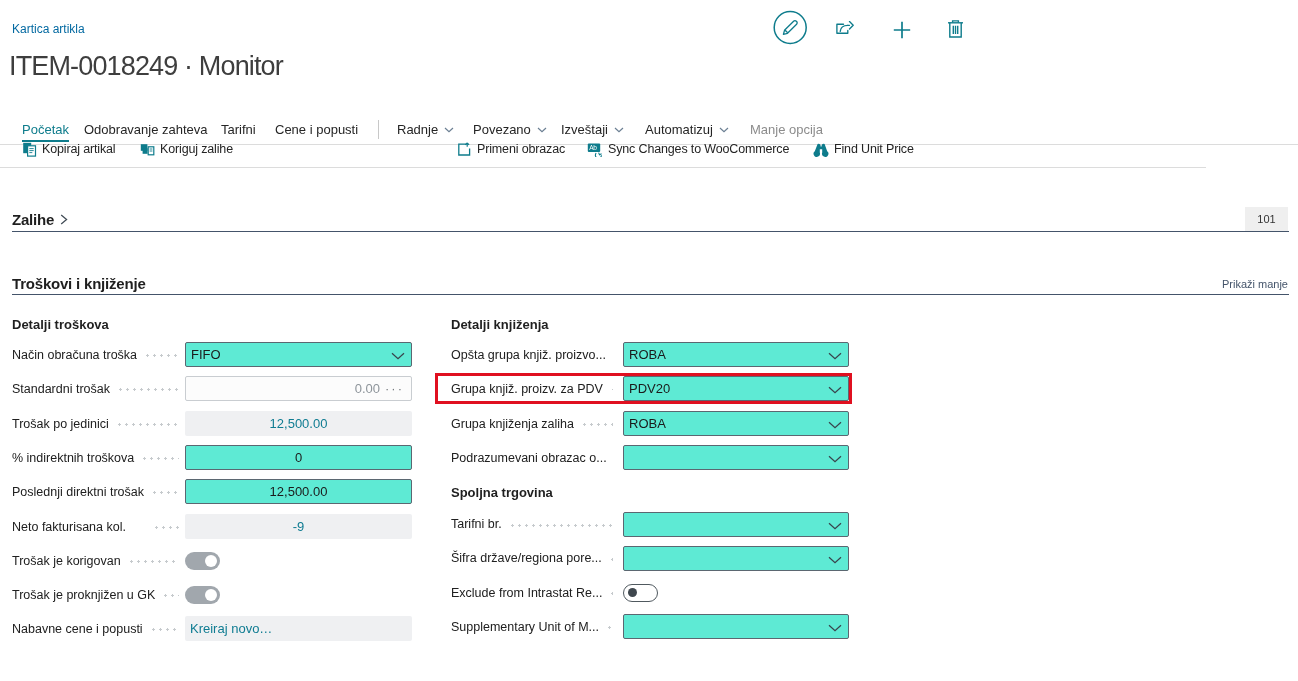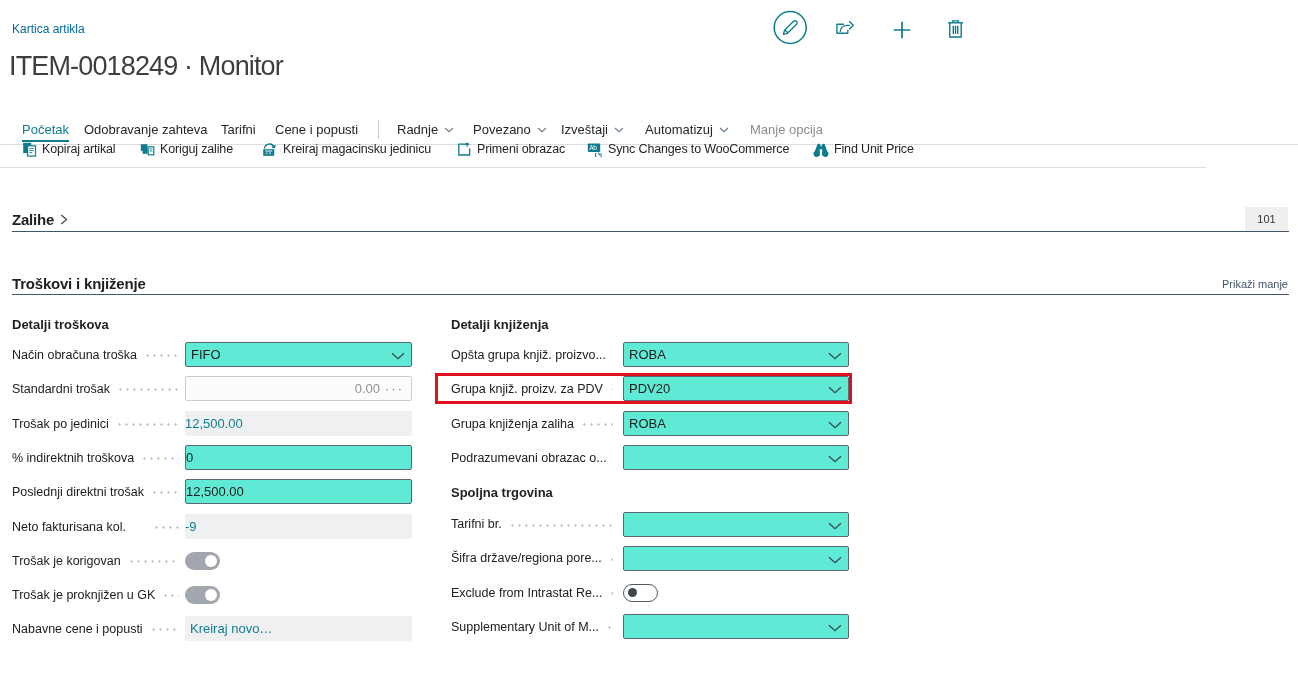--- a/index.html
+++ b/index.html
@@ -28,21 +28,21 @@
 .gh { position:absolute; font-size:13px; font-weight:bold; color:#1f1f1f; }
 .lb { position:absolute; display:flex; align-items:center; height:25px; font-size:12.5px; color:#202020; white-space:nowrap; }
 .lb .dots { flex:1 1 auto; min-width:0; align-self:center; height:3px; margin:2px 5px 0 7px;
   background-image:radial-gradient(circle, #c6cacd 1.1px, rgba(0,0,0,0) 1.3px);
   background-size:7px 3px; background-repeat:repeat-x; background-position:0 50%; }
 .lbL { left:12px; width:172px; }
 .lbR { left:451px; width:167px; }
 .fld { position:absolute; height:25px; border:1px solid #5b6771; border-radius:2px; background:#5eead4; font-size:13px; color:#1b1b1b; line-height:23px; }
 .fldL { left:185px; width:227px; }
 .fldR { left:623px; width:226px; }
-.num { text-align:left; }
+.num { text-align:center; }
 .pl { padding-left:5px; }
 .grayf { border:none; background:#eff0f2; line-height:25px; }
 .teal { color:#0f7c92; }
 .disab { border-color:#c9cdd1; background:#fcfcfc; color:#8e959b; }
 .selarrow { position:absolute; right:6px; top:9px; }
 .dotmenu { position:absolute; right:7px; top:0; color:#767a7e; font-size:13px; letter-spacing:2px; line-height:23px; }
 
 .tgl { position:absolute; width:35px; height:18px; border-radius:9px; }
 .tglon { background:#a1a7ad; }
 .tglon::after { content:""; position:absolute; right:3px; top:3px; width:12px; height:12px; border-radius:50%; background:#fff; }
@@ -105,28 +105,20 @@
       </svg>
     Kopiraj artikal</span>
   <span class="titem" style="left:140px;">
     <svg width="15" height="15" viewBox="0 0 15 15">
         <rect x="0.8" y="2.2" width="6.6" height="6.6" fill="#0e7c8c"></rect>
         <rect x="2.6" y="6.2" width="5" height="5.6" fill="#0e7c8c"></rect>
         <rect x="8.2" y="4.8" width="5.6" height="8" fill="none" stroke="#0e7c8c" stroke-width="1.2"></rect>
         <path d="M9.6,7 h2.8 M9.6,9 h2.8" stroke="#0e7c8c" stroke-width="0.9"></path>
       </svg>
     Koriguj zalihe</span>
-  <span class="titem" style="left:261px;">
-    <svg width="17" height="15" viewBox="0 0 17 15">
-        <path d="M3.5,6.5 a5,5 0 0 1 9.6,-1.4" fill="none" stroke="#0e7c8c" stroke-width="1.3"></path>
-        <path d="M10.8,4.6 l2.5,1 1,-2.6" fill="none" stroke="#0e7c8c" stroke-width="1.3"></path>
-        <rect x="2.2" y="7.2" width="11" height="6.6" fill="#0e7c8c"></rect>
-        <path d="M4.2,9 h7 M4.6,11.2 h2 M8,11.2 h2" stroke="#fff" stroke-width="1"></path>
-      </svg>
-    Kreiraj magacinsku jedinicu</span>
   <span class="titem" style="left:457px;">
     <svg width="15" height="15" viewBox="0 0 15 15">
         <path d="M9.5,2.2 H1.8 V13 H12.6 V6.5" fill="none" stroke="#0e7c8c" stroke-width="1.3"></path>
         <path d="M10.2,4.8 V0.9 M10.2,0.9 L8.3,2.8 M10.2,0.9 L12.1,2.8" fill="none" stroke="#0e7c8c" stroke-width="1.2"></path>
       </svg>
     Primeni obrazac</span>
   <span class="titem" style="left:587px;">
     <svg width="16" height="15" viewBox="0 0 16 15">
         <rect x="0.8" y="1.4" width="12.4" height="8.6" rx="1" fill="#0e7c8c"></rect>
         <text x="2.2" y="8" font-size="6.5" fill="#fff" font-family="Liberation Sans">Ab</text>

